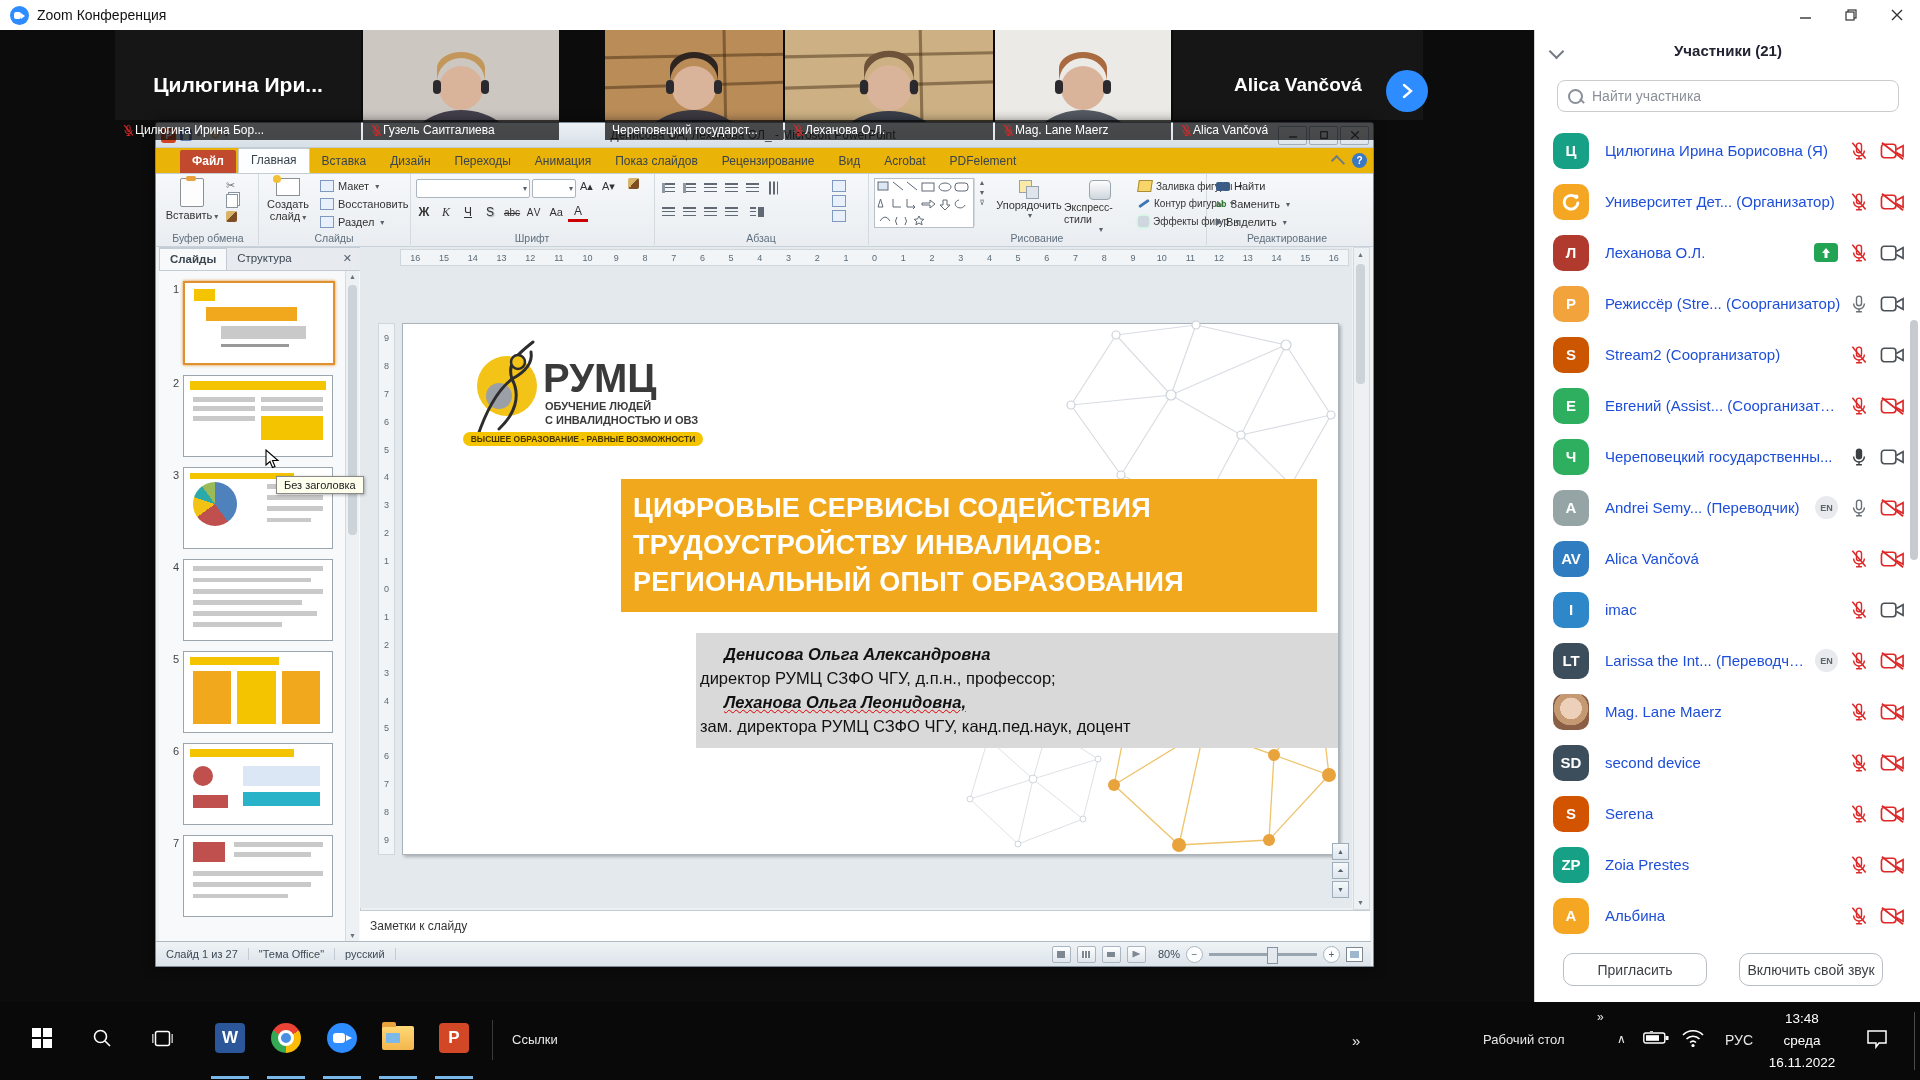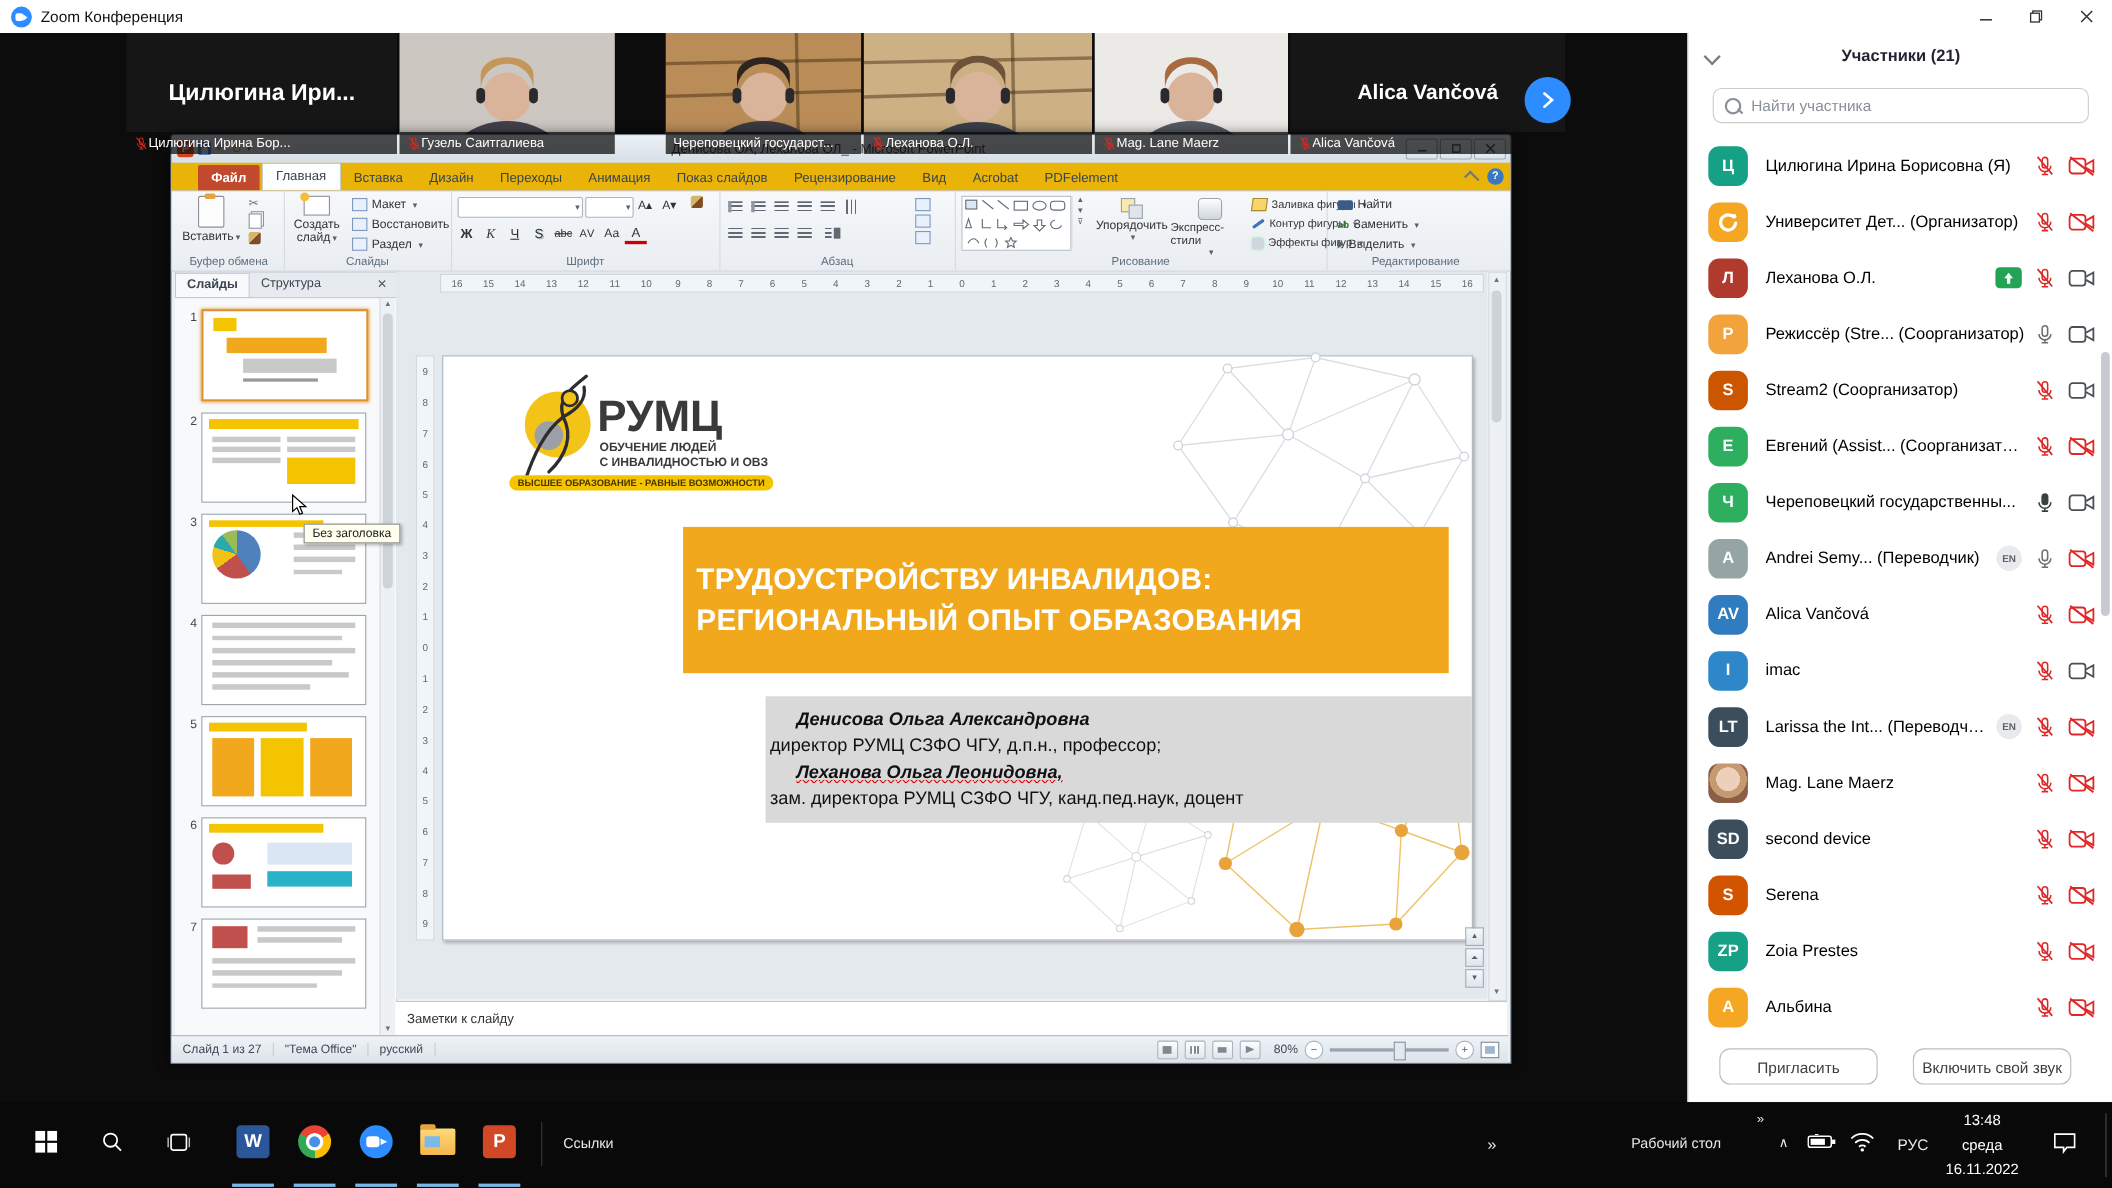--- a/index.html
+++ b/index.html
@@ -140,21 +140,21 @@
   .chev-dn{position:absolute;left:16px;top:16px;width:9px;height:9px;border-left:2px solid #747a85;border-bottom:2px solid #747a85;transform:rotate(-45deg);cursor:pointer;}
   #psearch{position:absolute;left:22px;top:50px;width:342px;height:32px;border:1px solid #ccc;border-radius:8px;box-sizing:border-box;display:flex;align-items:center;}
   #psearch input{border:none;outline:none;flex:1;font-size:14px;color:#333;font-family:inherit;background:transparent;}
   #psearch input::placeholder{color:#8a8f98;}
   .mag{width:11px;height:11px;border:2px solid #8a8f98;border-radius:50%;margin:0 7px 0 10px;position:relative;flex:none;}
   .mag::after{content:"";position:absolute;left:9px;top:9px;width:6px;height:2px;background:#8a8f98;transform:rotate(45deg);}
   #prows{position:absolute;left:0;right:0;top:95px;}
   .prow{height:51px;display:flex;align-items:center;padding:0 16px 0 18px;gap:0;cursor:pointer;}
   .pavatar{width:36px;height:36px;border-radius:10px;color:#fff;font-weight:bold;font-size:15px;display:flex;align-items:center;justify-content:center;flex:none;margin-right:16px;}
   .pavatar.photo{background:radial-gradient(circle at 50% 40%,#ecd0ba 0 38%,#c59a72 39% 60%,#8a5f45 61% 100%);}
-  .pname{font-size:15px;color:#000000;white-space:nowrap;overflow:hidden;text-overflow:ellipsis;flex:1;}
+  .pname{font-size:15px;color:#1d4ed8;white-space:nowrap;overflow:hidden;text-overflow:ellipsis;flex:1;}
   .picons{display:flex;align-items:center;gap:11px;flex:none;margin-left:8px;}
   .enb{width:23px;height:23px;border-radius:50%;background:#e8eaed;color:#5f6368;font-size:9px;font-weight:bold;display:flex;align-items:center;justify-content:center;}
   .shareb{width:24px;height:19px;border-radius:4px;background:#23a455;display:flex;align-items:center;justify-content:center;}
   #ppscroll{position:absolute;right:3px;top:290px;width:8px;height:240px;background:#c7cbd1;border-radius:4px;}
   #ppfoot{position:absolute;left:0;right:0;top:923px;height:44px;}
   .pbtn{position:absolute;height:33px;border:1px solid #b8bdc6;border-radius:10px;background:#fff;font-size:14px;color:#3c3f44;font-family:inherit;cursor:pointer;}
   
   #tb{position:absolute;left:0;top:1002px;width:1920px;height:78px;background:#090909;color:#fff;}
   .tbi{position:absolute;top:16px;width:40px;height:40px;display:flex;align-items:center;justify-content:center;cursor:pointer;}
   .appul{position:absolute;top:58px;width:38px;height:3px;background:#79b8e8;}
@@ -743,20 +743,21 @@
               <path d="M57 45 C 66 62, 60 80, 44 95"></path>
             </g>
             <circle cx="63" cy="28" r="7" fill="#f3c317" stroke="#2d2d2d" stroke-width="2.5"></circle>
             <text x="88" y="58" font-size="40" font-weight="bold" fill="#3a3a3a" font-family="Liberation Sans, sans-serif">РУМЦ</text>
             <text x="90" y="76" font-size="11" font-weight="bold" fill="#3a3a3a">ОБУЧЕНИЕ ЛЮДЕЙ</text>
             <text x="90" y="90" font-size="11" font-weight="bold" fill="#3a3a3a">С ИНВАЛИДНОСТЬЮ И ОВЗ</text>
             <rect x="8" y="98" width="240" height="14" rx="7" fill="#f5c400"></rect>
             <text x="128" y="108" font-size="8.5" font-weight="bold" fill="#463500" text-anchor="middle">ВЫСШЕЕ ОБРАЗОВАНИЕ - РАВНЫЕ ВОЗМОЖНОСТИ</text>
           </svg>
           <div id="stitle">
+            <span>ЦИФРОВЫЕ СЕРВИСЫ СОДЕЙСТВИЯ</span>
             <span>ТРУДОУСТРОЙСТВУ ИНВАЛИДОВ:</span>
             <span>РЕГИОНАЛЬНЫЙ ОПЫТ ОБРАЗОВАНИЯ</span>
           </div>
           <div id="sauth">
             <span class="nm">Денисова Ольга Александровна</span>
             <span class="rl">директор РУМЦ СЗФО ЧГУ, д.п.н., профессор;</span>
             <span class="nm sq">Леханова Ольга Леонидовна,</span>
             <span class="rl">зам. директора РУМЦ СЗФО ЧГУ, канд.пед.наук, доцент</span>
           </div>
         </div>

